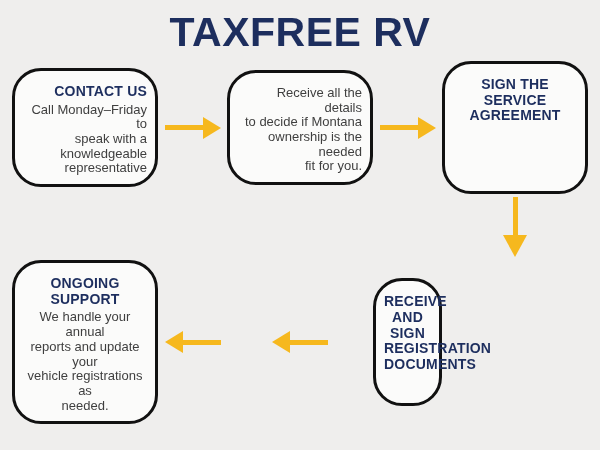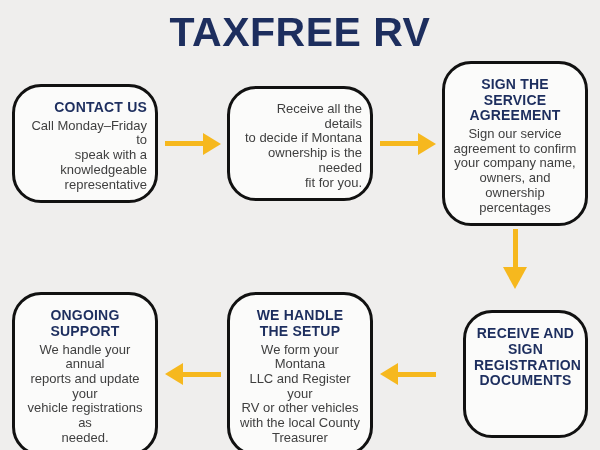--- a/index.html
+++ b/index.html
@@ -53,21 +53,21 @@
   .step-box .step-desc {
     margin: 0;
     font-size: 13px;
     color: var(--body-text);
     line-height: 1.13;
     white-space: pre-line;
   }
   .h-short  { min-height: 113px; text-align: right; }
   .h-tall-r1{ min-height: 133px; }
   .h-mid    { min-height: 117px; }
-  .h-tall-r2{ min-height: 128px; margin-left: 21px; }
+  .h-tall-r2{ min-height: 128px; }
 
   .arrow-cell {
     display: flex;
     align-items: center;
     justify-content: center;
   }
   .arrow-shaft-h { width: 38px; height: 5px; background: var(--arrow); }
   .arrow-head-right {
     width: 0; height: 0;
     border-top: 11px solid transparent;
@@ -121,26 +121,20 @@
 fit for you.</p>
   </div>
   <div class="arrow-cell">
     <div class="arrow-shaft-h"></div>
     <div class="arrow-head-right"></div>
   </div>
   <div class="step-box h-tall-r1">
     <h2 class="step-title">SIGN THE
 SERVICE
 AGREEMENT</h2>
-    <p class="step-desc">Sign our service
-agreement to confirm
-your company name,
-owners, and
-ownership
-percentages</p>
   </div>
 </div>
 
 <div class="flow-row spacer-row">
   <div class="down-arrow-cell">
     <div class="arrow-shaft-v"></div>
     <div class="arrow-head-down"></div>
   </div>
 </div>
 
@@ -150,29 +144,20 @@
 SUPPORT</h2>
     <p class="step-desc">We handle your annual
 reports and update your
 vehicle registrations as
 needed.</p>
   </div>
   <div class="arrow-cell">
     <div class="arrow-head-left"></div>
     <div class="arrow-shaft-h"></div>
   </div>
-  <div class="step-box h-mid">
-    <h2 class="step-title">WE HANDLE
-THE SETUP</h2>
-    <p class="step-desc">We form your Montana
-LLC and Register your
-RV or other vehicles
-with the local County
-Treasurer</p>
-  </div>
   <div class="arrow-cell">
     <div class="arrow-head-left"></div>
     <div class="arrow-shaft-h"></div>
   </div>
   <div class="step-box h-tall-r2">
     <h2 class="step-title">RECEIVE AND
 SIGN
 REGISTRATION
 DOCUMENTS</h2>
   </div>

